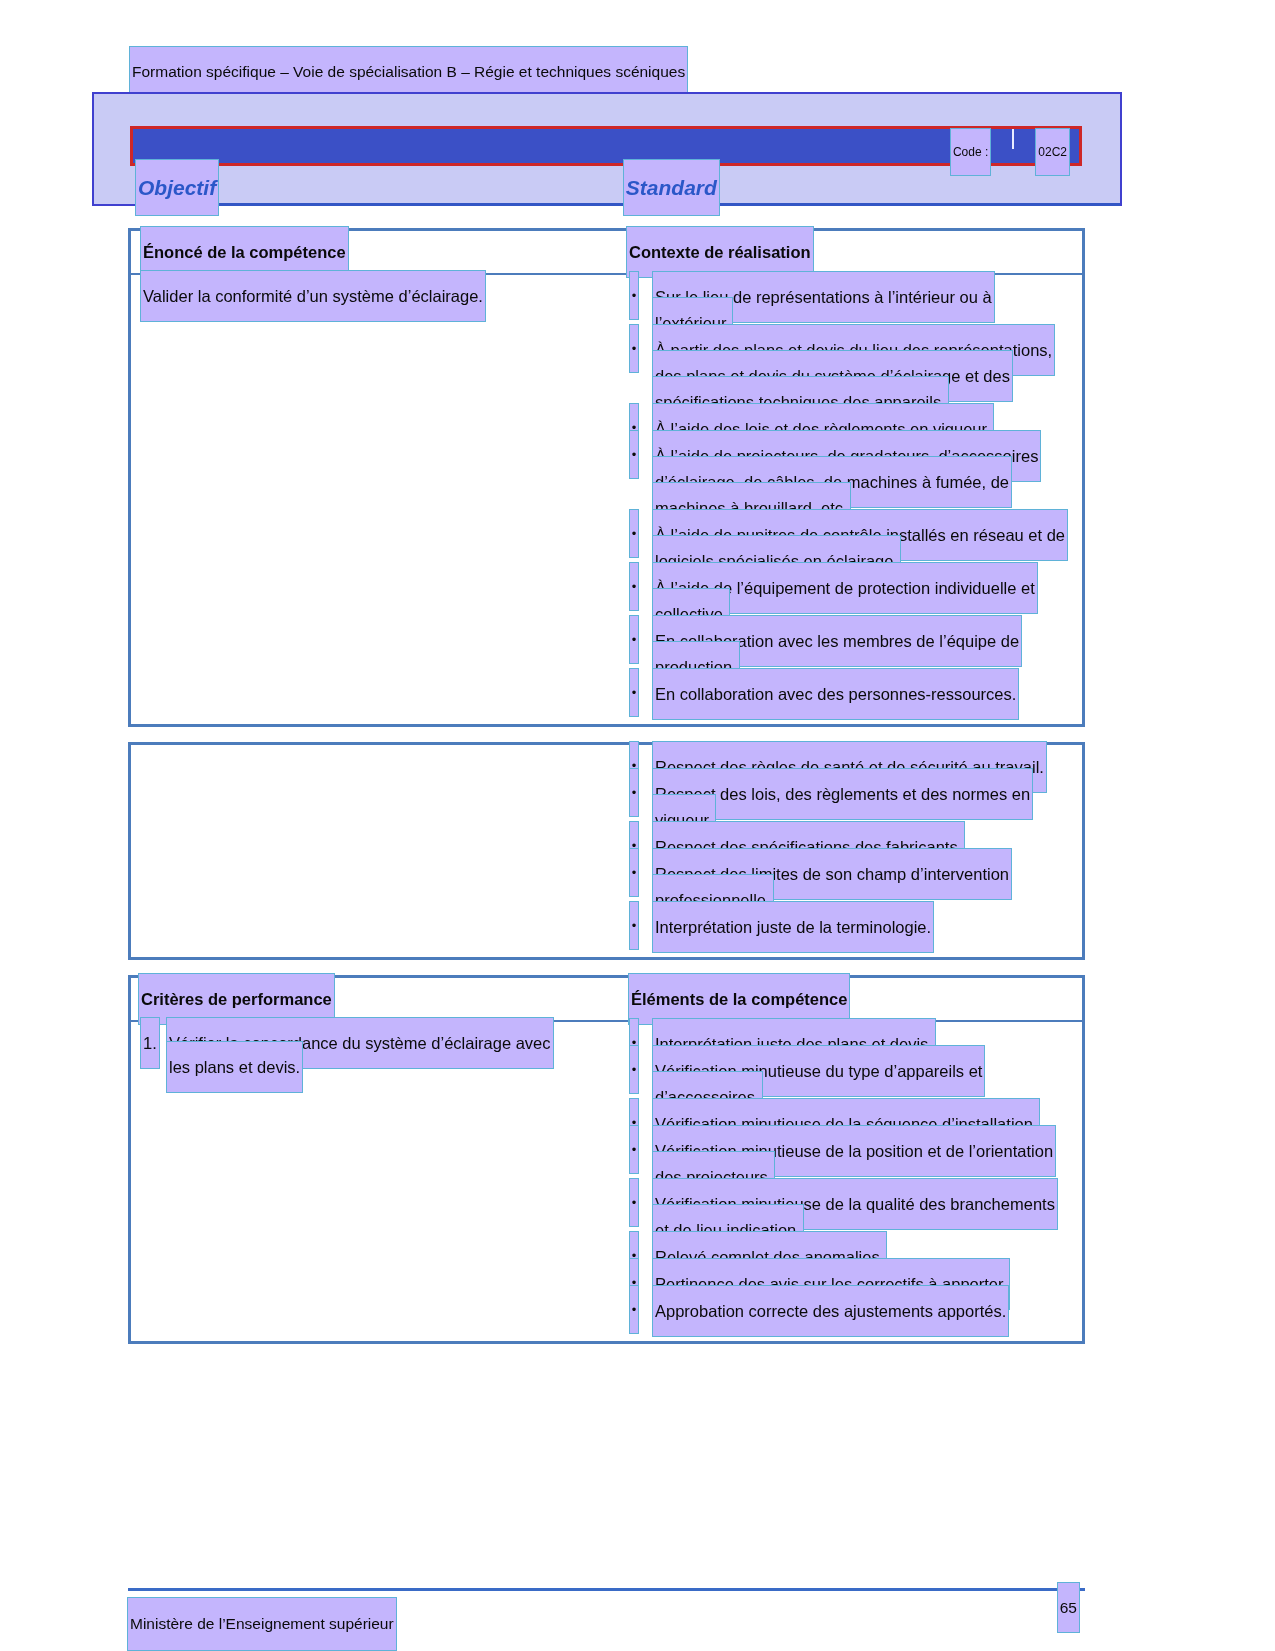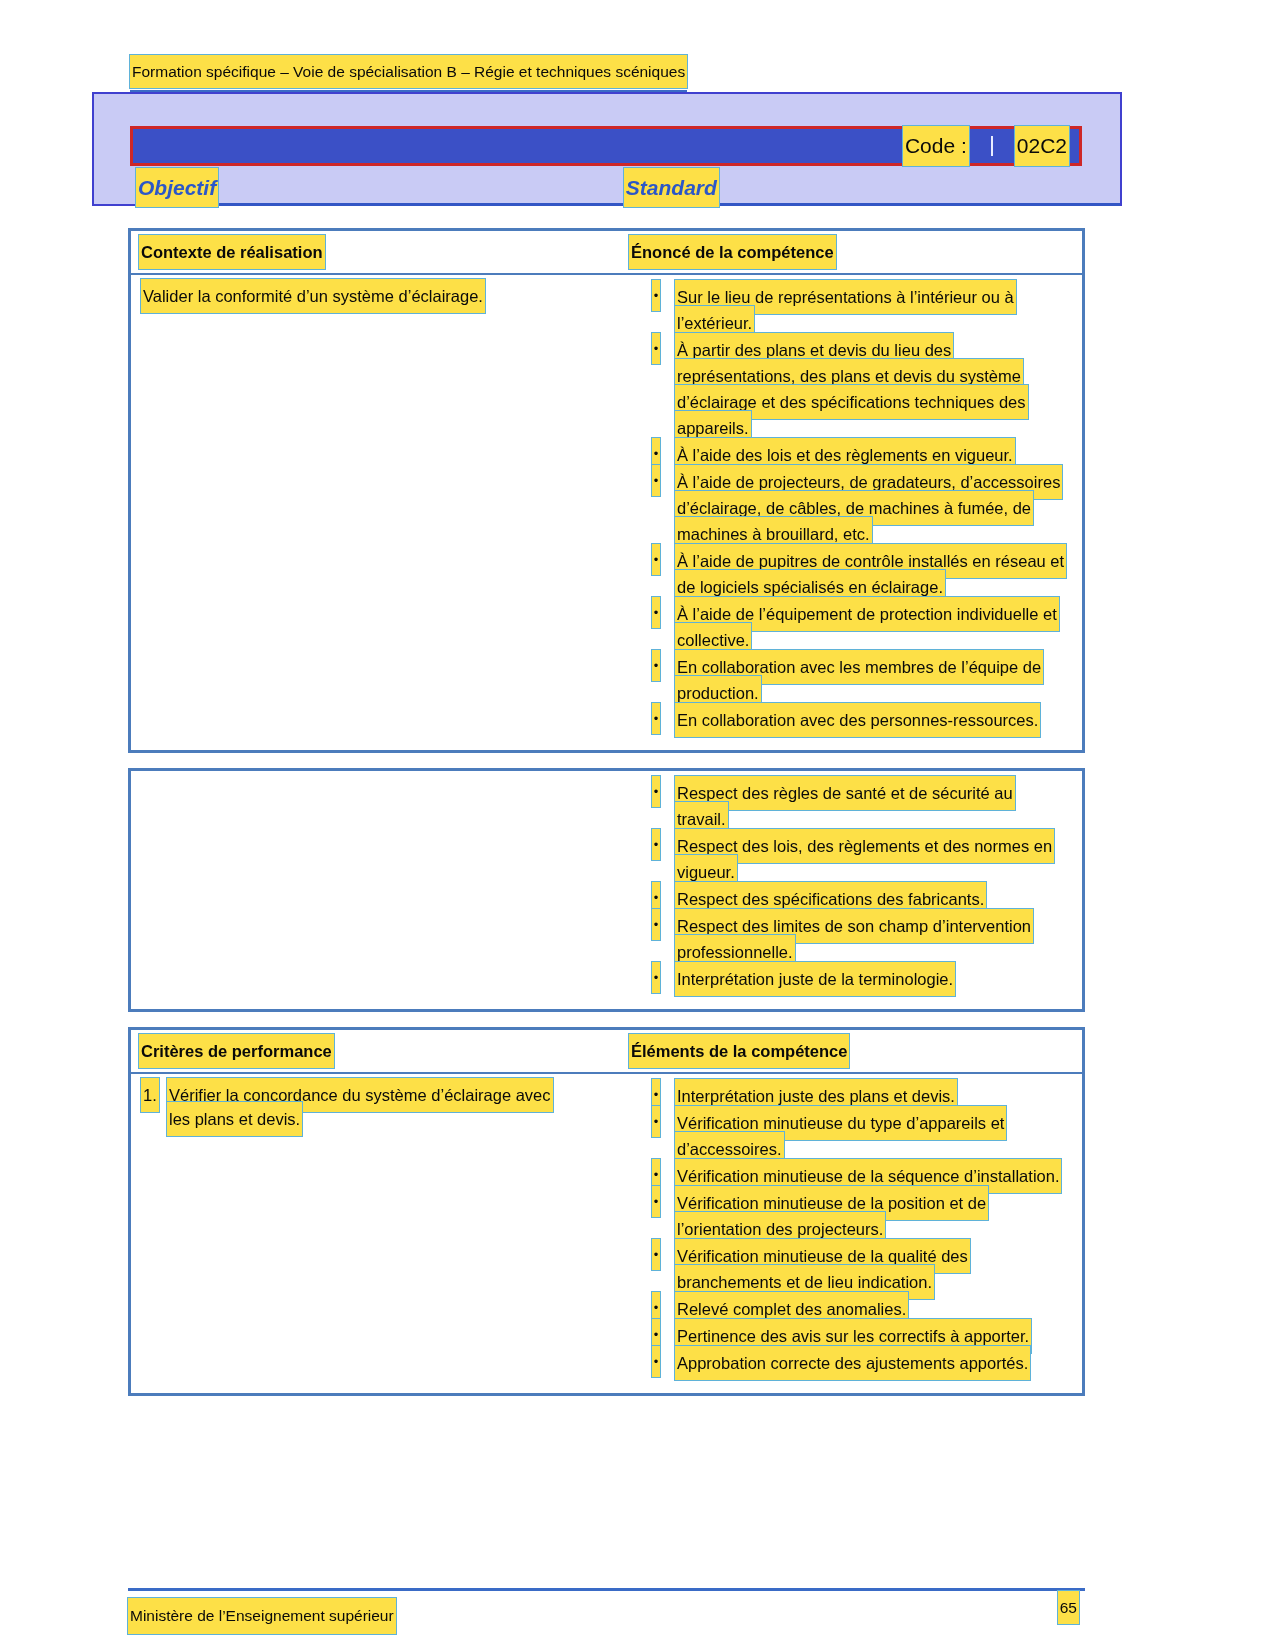--- a/index.html
+++ b/index.html
@@ -4,54 +4,54 @@
 <style>
   * { box-sizing: border-box; }
   html, body { margin: 0; padding: 0; }
   body {
     width: 1275px; height: 1651px; position: relative;
     background: #ffffff; color: #0a0a0a;
     font-family: "Liberation Sans", sans-serif;
   }
   
   .hl {
-    background: #fde047;
+    background: #c4b5fd;
     box-shadow: 0 0 0 1px #5fb2d8;
-    padding: 8px 2px;
+    padding: 16px 2px;
     box-decoration-break: clone;
     -webkit-box-decoration-break: clone;
   }
   #page-header {
     position: absolute; left: 130px; top: 62px;
     font-size: 15.5px; line-height: 20px;
     padding-bottom: 8px; border-bottom: 2px solid #3a6bc6;
   }
   #lavender-box {
     position: absolute; left: 92px; top: 92px; width: 1030px; height: 114px;
     background: #c9cbf5; border: 2px solid #4040cf;
   }
   #blue-banner {
     position: absolute; left: 36px; right: 38px; top: 32px; height: 40px;
     background: #3b50c6; border: 3px solid #ce2727;
-    display: flex; align-items: center; justify-content: flex-end;
-    gap: 22px; padding-right: 10px; font-size: 21px;
+    display: flex; align-items: flex-start; justify-content: flex-end;
+    gap: 22px; padding-right: 10px; font-size: 12px;
   }
   .code-divider { width: 2px; height: 20px; background: #e8ecff; }
   #obj-std-row {
     position: absolute; left: 42px; right: 0; bottom: -2px;
     border-bottom: 3px solid #3356c5; padding-bottom: 3px;
     font-size: 21px; font-weight: bold; font-style: italic; color: #2b57c8;
   }
   #obj-std-row .objectif { display: inline-block; width: 482px; }
   .content-col { position: absolute; left: 128px; top: 228px; width: 957px; }
   .doc-table { border: 3px solid #4c7cbc; background: #ffffff; margin-bottom: 15px; }
   .t-row { display: grid; grid-template-columns: 488px 1fr; }
   .t-header { border-bottom: 2px solid #4c7cbc; padding: 8px 0; font-weight: bold; font-size: 16.5px; }
   .t-header .cell { line-height: 26px; }
-  .t-body { padding: 9px 0 16px; font-size: 16.5px; gap: 22px; }
+  .t-body { padding: 9px 0 16px; font-size: 16.5px; }
   .cell { padding: 0 12px 0 10px; line-height: 24px; }
   .cell.col2 { padding-left: 8px; }
   .bullet-row { display: flex; margin: 0 0 1px; }
   .bullet-marker { flex: 0 0 14px; text-align: center; margin-right: 12px; line-height: 24px; font-size: 13px; }
   .bullet-textwrap { flex: 1; line-height: 26px; padding-right: 4px; }
   .elem-row { display: flex; }
   .elem-num { flex: 0 0 26px; line-height: 24px; }
   .elem-textwrap { max-width: 400px; line-height: 24px; }
   #footer {
     position: absolute; left: 128px; top: 1588px; width: 957px;
@@ -77,25 +77,25 @@
   <div id="obj-std-row">
     <span class="objectif"><span class="hl">Objectif</span></span>
     <span class="hl">Standard</span>
   </div>
 </div>
 
 <div class="content-col">
 
   <div class="doc-table">
     <div class="t-row t-header">
+      <div class="cell">
+        <span class="hl">Énoncé de la compétence</span>
+      </div>
       <div class="cell col2">
         <span class="hl">Contexte de réalisation</span>
-      </div>
-      <div class="cell">
-        <span class="hl">Énoncé de la compétence</span>
       </div>
     </div>
     <div class="t-row t-body">
       <div class="cell">
         <span class="hl">Valider la conformité d’un système d’éclairage.</span>
       </div>
       <div class="cell col2">
           <div class="bullet-row">
             <span class="bullet-marker"><span class="hl">•</span></span>
             <div class="bullet-textwrap"><span class="hl">Sur le lieu de représentations à l’intérieur ou à l’extérieur.</span></div>

